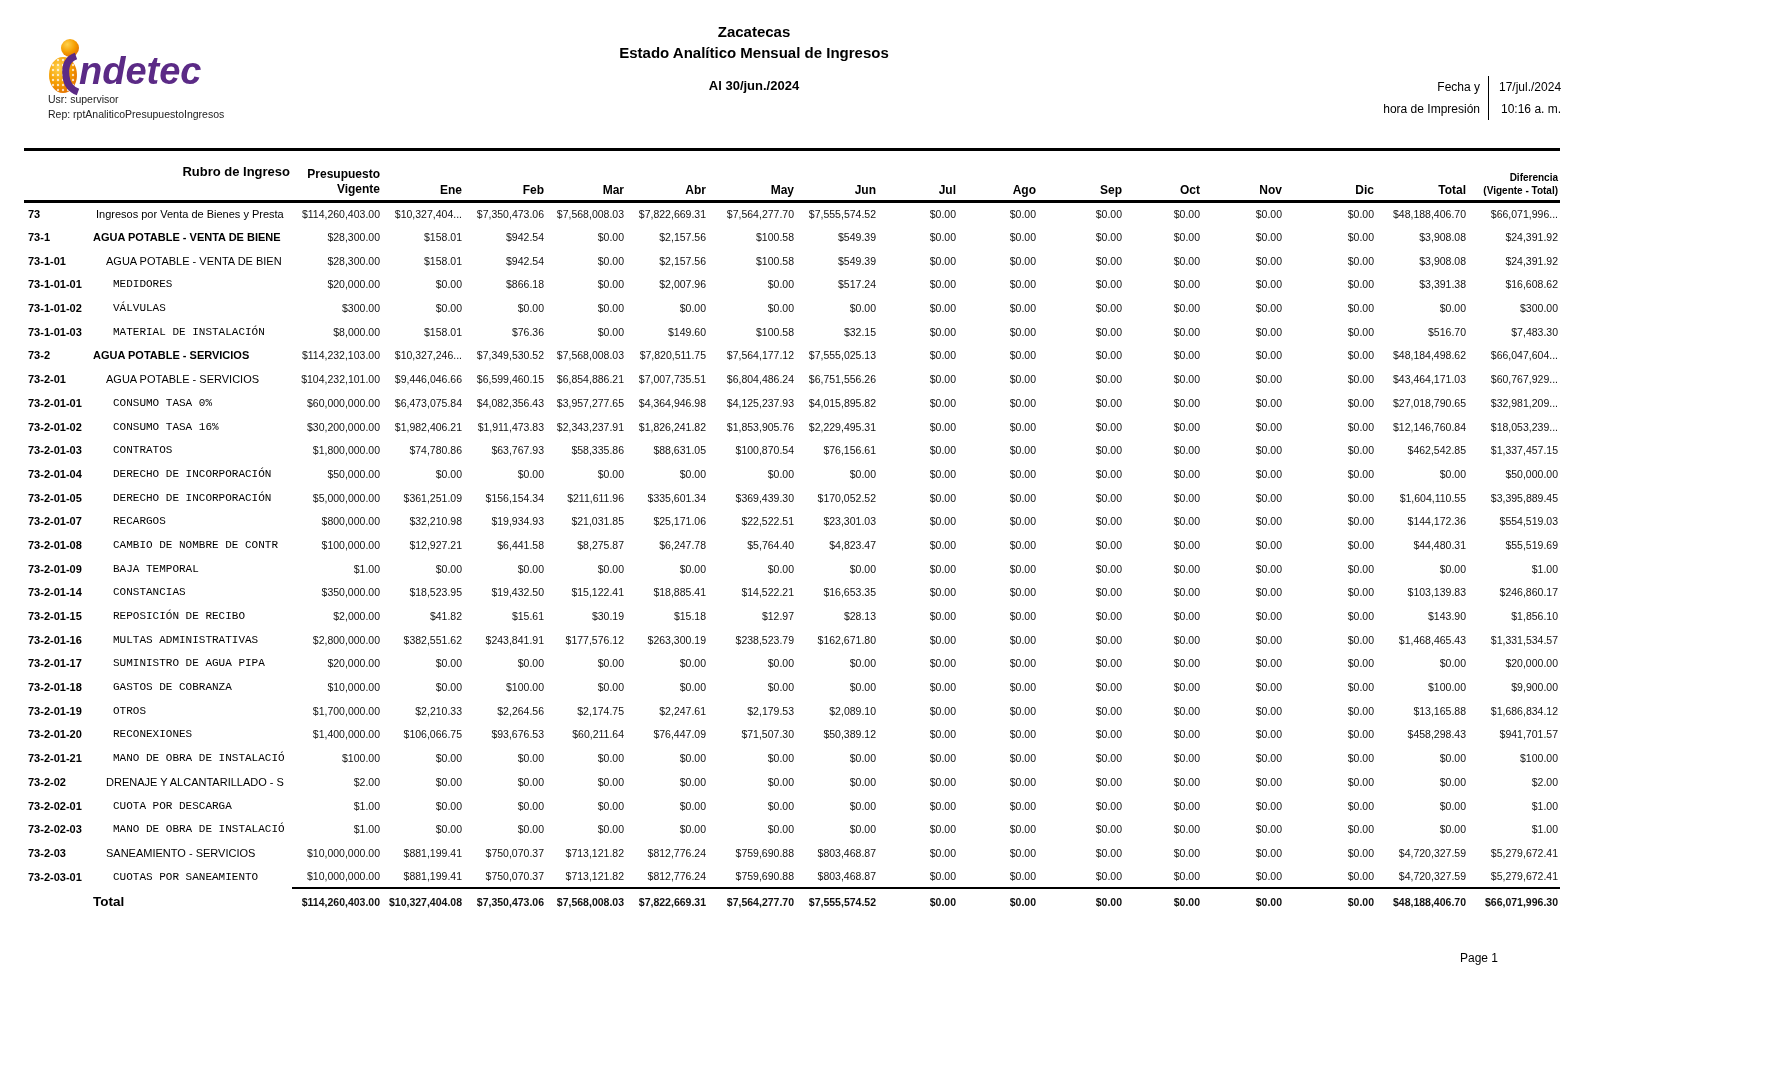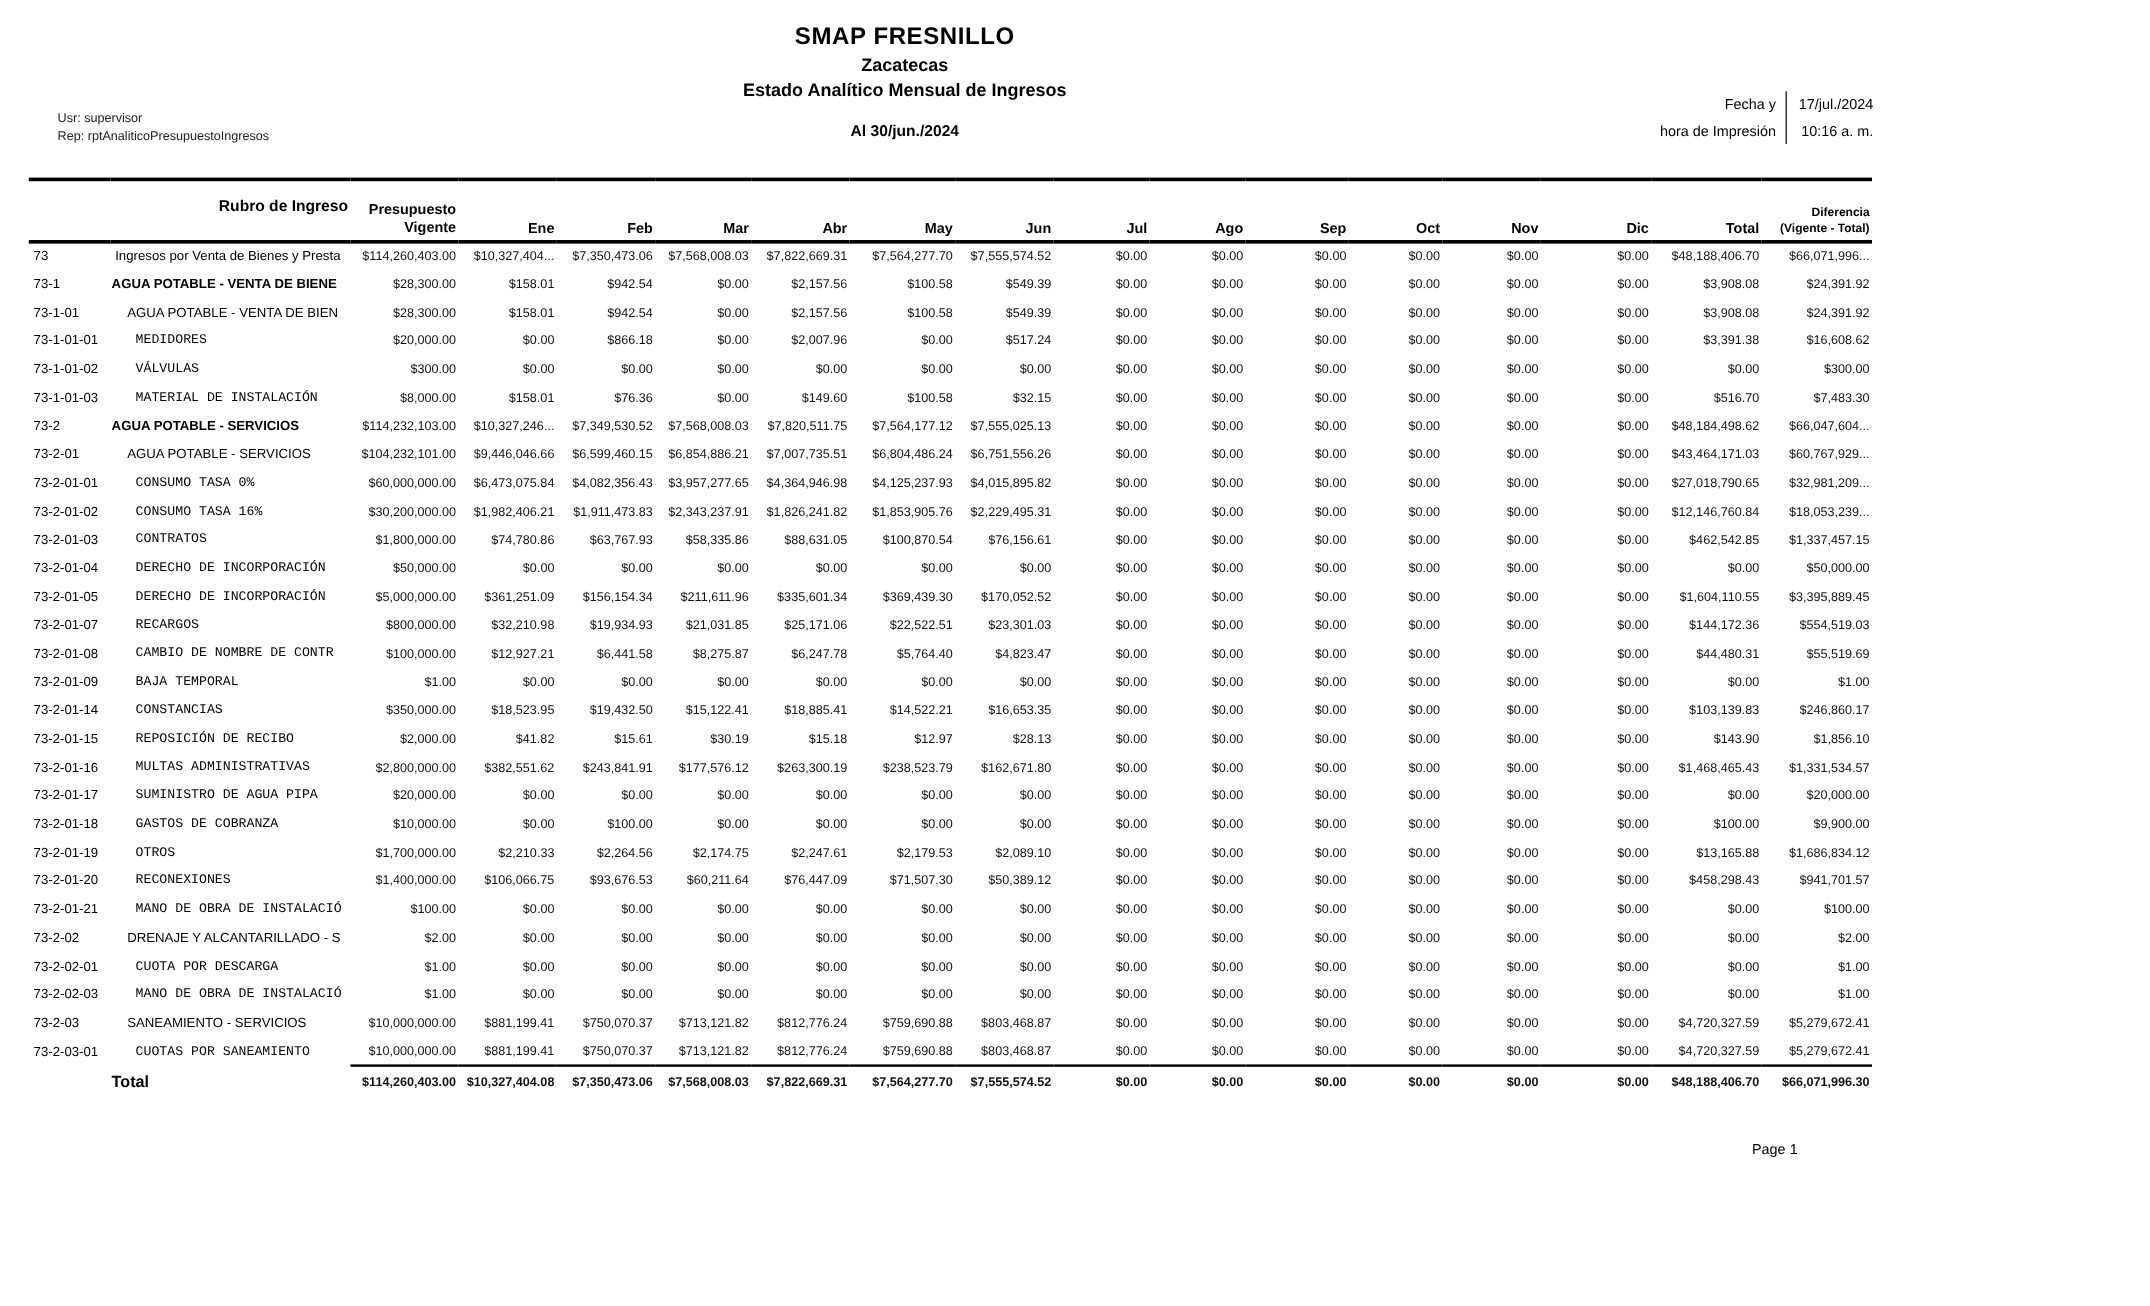--- a/index.html
+++ b/index.html
@@ -27,44 +27,62 @@
   table{border-collapse:collapse;table-layout:fixed;width:100%;}
   thead tr{border-top:3px solid #000;border-bottom:3px solid #000;height:52px;}
   th{font-weight:bold;padding:0 2px 3px 0;white-space:nowrap;overflow:hidden;}
   .h-rubro{font-size:13px;text-align:right;vertical-align:middle;padding-bottom:8px;}
   .h-presup{font-size:12px;text-align:right;vertical-align:bottom;line-height:1.25;}
   .h-month{font-size:12px;text-align:right;vertical-align:bottom;}
   .h-total{font-size:12px;text-align:right;vertical-align:bottom;}
   .h-dif{font-size:10px;text-align:right;vertical-align:bottom;line-height:1.25;}
   tbody tr{height:23.7px;}
   td{white-space:nowrap;overflow:hidden;padding:0;}
-  td.code{font-size:11px;font-weight:normal;padding-left:4px;}
+  td.code{font-size:11px;font-weight:bold;padding-left:4px;}
   td.label{font-size:11px;}
   td.label.lvl1{padding-left:4px;}
   td.label.lvl2{padding-left:1px;margin-left:12px;}
   td.label.lvl3{padding-left:14px;}
   td.label.lvl4{padding-left:21px;font-family:Liberation Mono, monospace;}
   td.label.b{font-weight:bold;}
   td.num{font-size:10.5px;text-align:right;padding-right:2px;color:#111;}
   tr.total-row{height:27px;}
   tr.total-row td.label{font-size:13.5px;font-weight:bold;padding-left:1px;}
   tr.total-row td.num{font-weight:bold;border-top:2px solid #000;}
   
   .page-num{position:absolute;left:1460px;top:903px;font-size:12px;margin-top:48px;}
 </style>
 </head>
 <body>
 
 <div class="sheet">
 
+  <div class="logo-wrap">
+    <svg width="170" height="58" viewBox="0 0 170 58">
+      <defs>
+        <radialGradient id="g1" cx="35%" cy="30%" r="80%">
+          <stop offset="0%" stop-color="#ffd24d"></stop>
+          <stop offset="55%" stop-color="#f59d00"></stop>
+          <stop offset="100%" stop-color="#e06a00"></stop>
+        </radialGradient>
+        <pattern id="dots" width="5" height="5" patternUnits="userSpaceOnUse">
+          <circle cx="2" cy="2" r="1.2" fill="#ffffff"></circle>
+        </pattern>
+      </defs>
+      <ellipse cx="17" cy="37" rx="14" ry="18" fill="url(#g1)"></ellipse>
+      <ellipse cx="17" cy="37" rx="14" ry="18" fill="url(#dots)" opacity="0.75"></ellipse>
+      <circle cx="24" cy="10" r="9" fill="url(#g1)"></circle>
+      <path d="M30 18 q-12 4 -10 20 q1 12 12 16" fill="none" stroke="#5b2a86" stroke-width="7"></path>
+      <text x="33" y="46" font-size="38" font-style="italic" font-weight="bold" fill="#5b2a86" font-family="Liberation Sans, sans-serif">ndetec</text>
+    </svg>
+  </div>
   <div class="meta-line meta-usr">Usr: supervisor</div>
   <div class="meta-line meta-rep">Rep: rptAnaliticoPresupuestoIngresos</div>
 
   <div class="title-block">
-    <div class="t1">SMAP FRESNILLO</div>
     <div class="t2">Zacatecas</div>
     <div class="t3">Estado Analítico Mensual de Ingresos</div>
     <div class="t4">Al 30/jun./2024</div>
   </div>
 
   <div class="print-info">
     <div class="pi-labels">
       <div>Fecha y</div>
       <div>hora de Impresión</div>
     </div>

